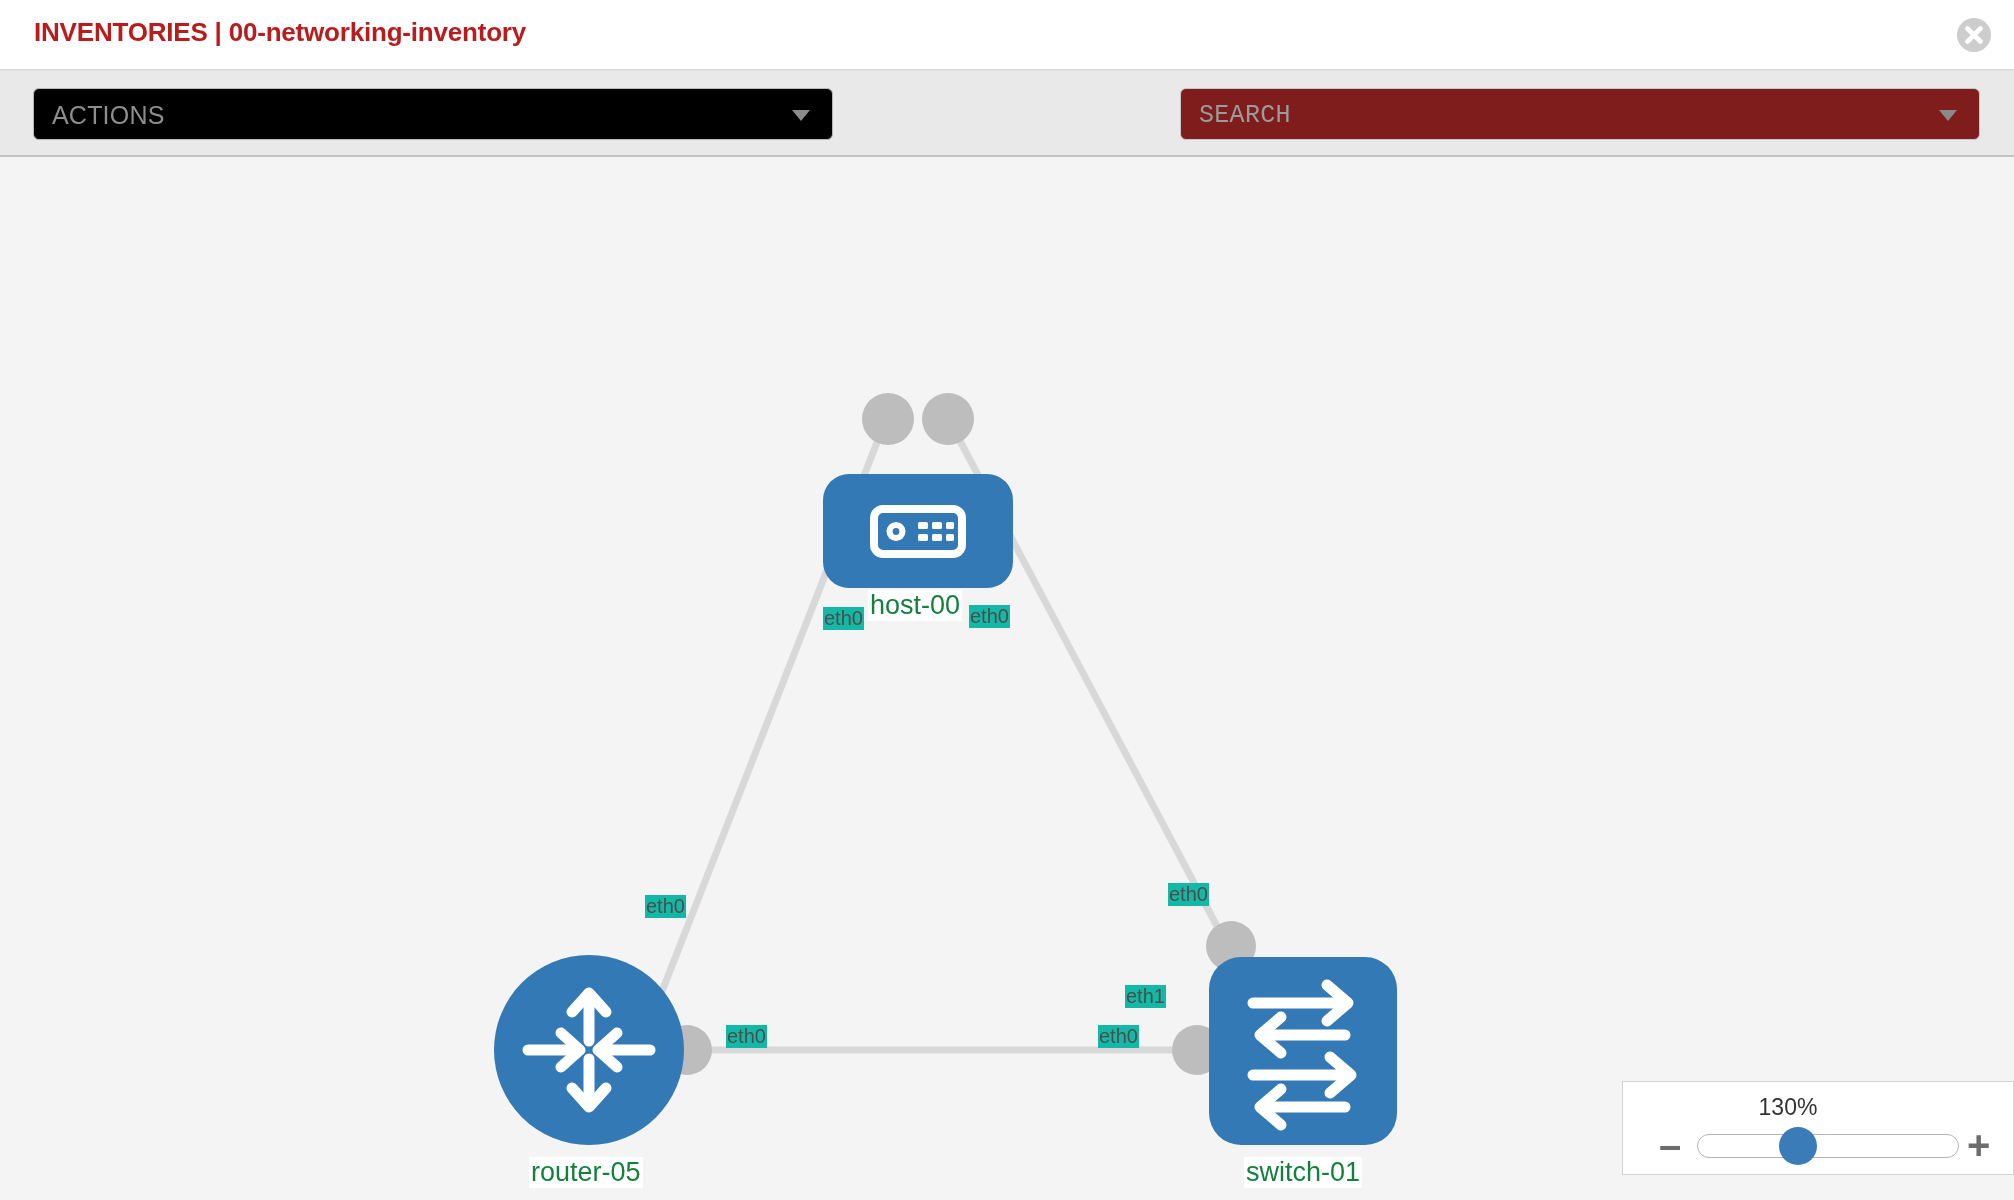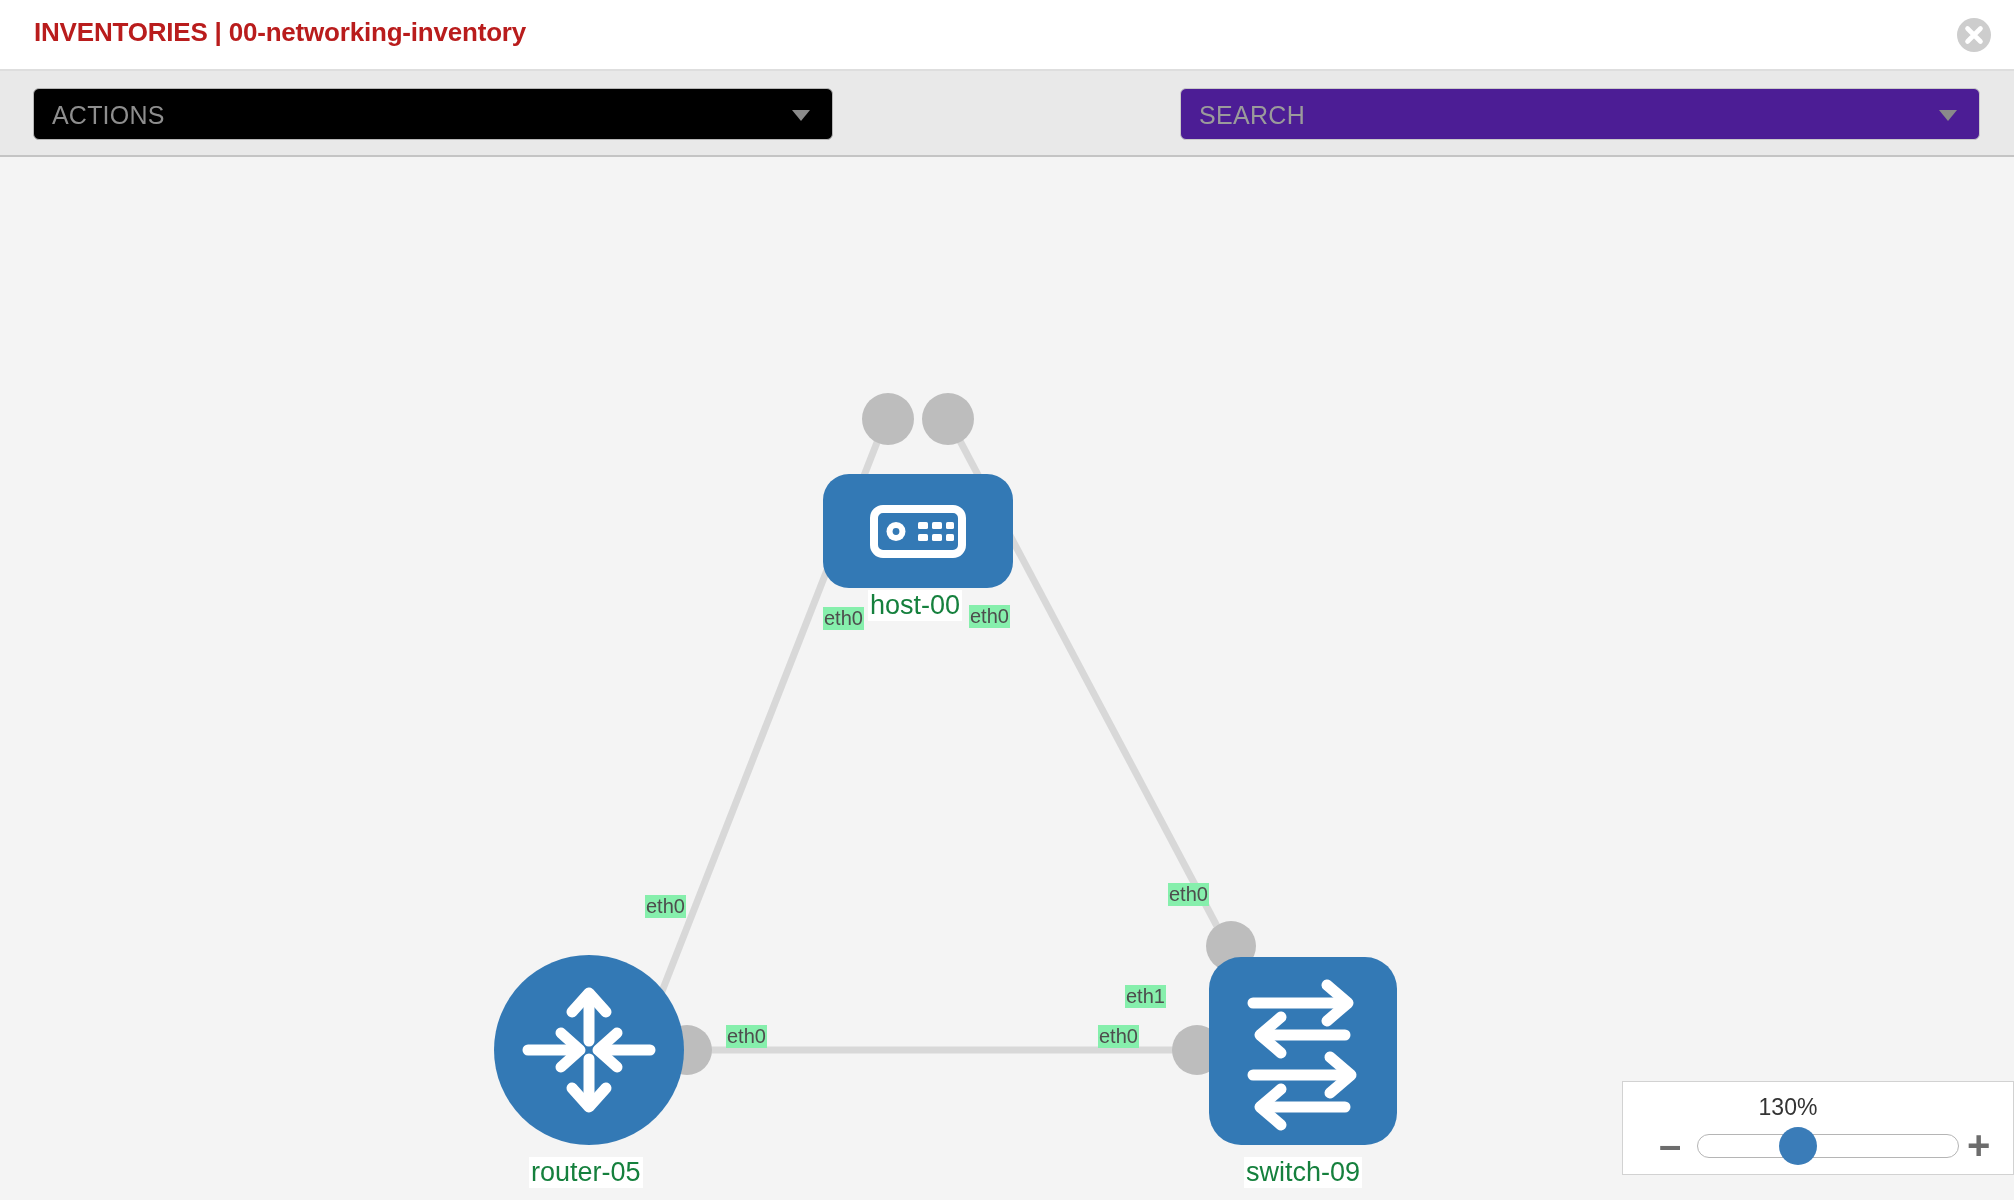--- a/index.html
+++ b/index.html
@@ -62,24 +62,25 @@
     position: absolute; top: 88px;
     width: 44px; height: 44px;
     cursor: pointer;
   }
   #wrench-ico { left: 1042px; }
   #key-ico    { left: 1112px; }
 
   .search-box {
     position: absolute; left: 1180px; top: 17px;
     width: 800px; height: 52px;
-    background: #4c1d95;
+    background: #7f1d1d;
     border: 1px solid #c9c9c9;
     border-radius: 6px;
     cursor: text;
+    font-family: Liberation Mono, monospace;
   }
   .search-label {
     position: absolute; left: 18px; top: 12px;
     font-size: 25px; color: #9b9b9b;
     letter-spacing: 0.3px;
   }
 
   
   .canvas {
     position: absolute; left: 0; top: 157px;
@@ -98,21 +99,21 @@
     font-size: 27px;
     color: #15803d;
     background: #ffffff;
     white-space: nowrap;
     padding: 0 2px;
   }
   .iface-label {
     position: absolute;
     font-size: 20px;
     color: #4d4d4d;
-    background: #86efac;
+    background: #14b8a6;
     white-space: nowrap;
     padding: 0 1px;
     text-align: center;
   }
 
   
   .zoom-panel {
     position: absolute; left: 1622px; top: 1081px;
     width: 392px; height: 94px;
     background: #ffffff;
@@ -264,21 +265,21 @@
         <polyline points="1330,900 1351,918 1330,936"></polyline>
 
         <line x1="1345" y1="950" x2="1263" y2="950"></line>
         <polyline points="1281,932 1260,950 1281,968"></polyline>
       </g>
     </g>
   </svg>
 
   <div class="node-label" style="left:868px; top:433px;">host-00</div>
   <div class="node-label" style="left:529px; top:1000px;">router-05</div>
-  <div class="node-label" style="left:1244px; top:1000px;">switch-09</div>
+  <div class="node-label" style="left:1244px; top:1000px;">switch-01</div>
 
   <div class="iface-label" style="left:823px; top:450px;">eth0</div>
   <div class="iface-label" style="left:969px; top:448px;">eth0</div>
   <div class="iface-label" style="left:645px; top:738px;">eth0</div>
   <div class="iface-label" style="left:1168px; top:726px;">eth0</div>
   <div class="iface-label" style="left:726px; top:868px;">eth0</div>
   <div class="iface-label" style="left:1098px; top:868px;">eth0</div>
   <div class="iface-label" style="left:1125px; top:828px;">eth1</div>
 
   <div class="zoom-panel" style="left:1622px; top:924px;">

